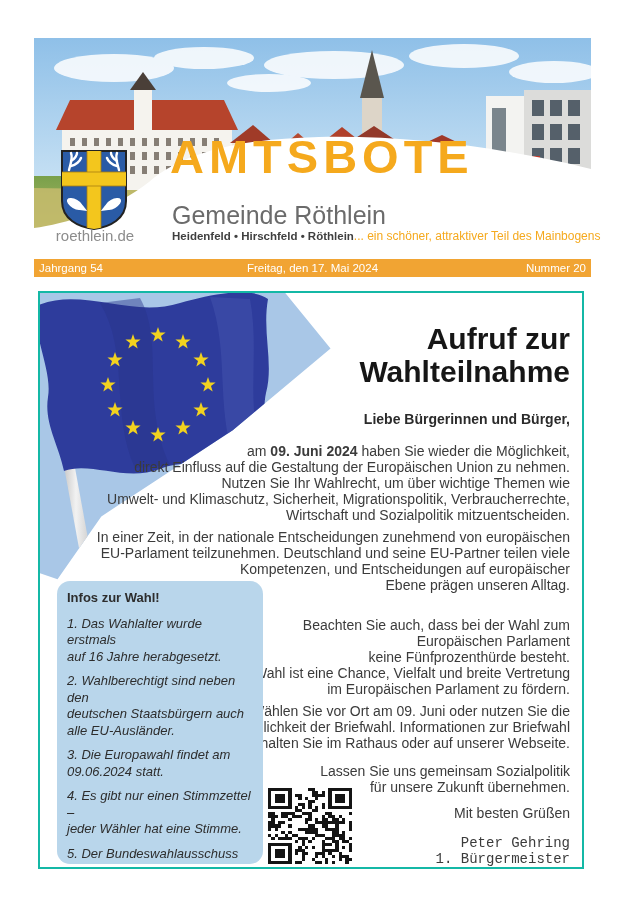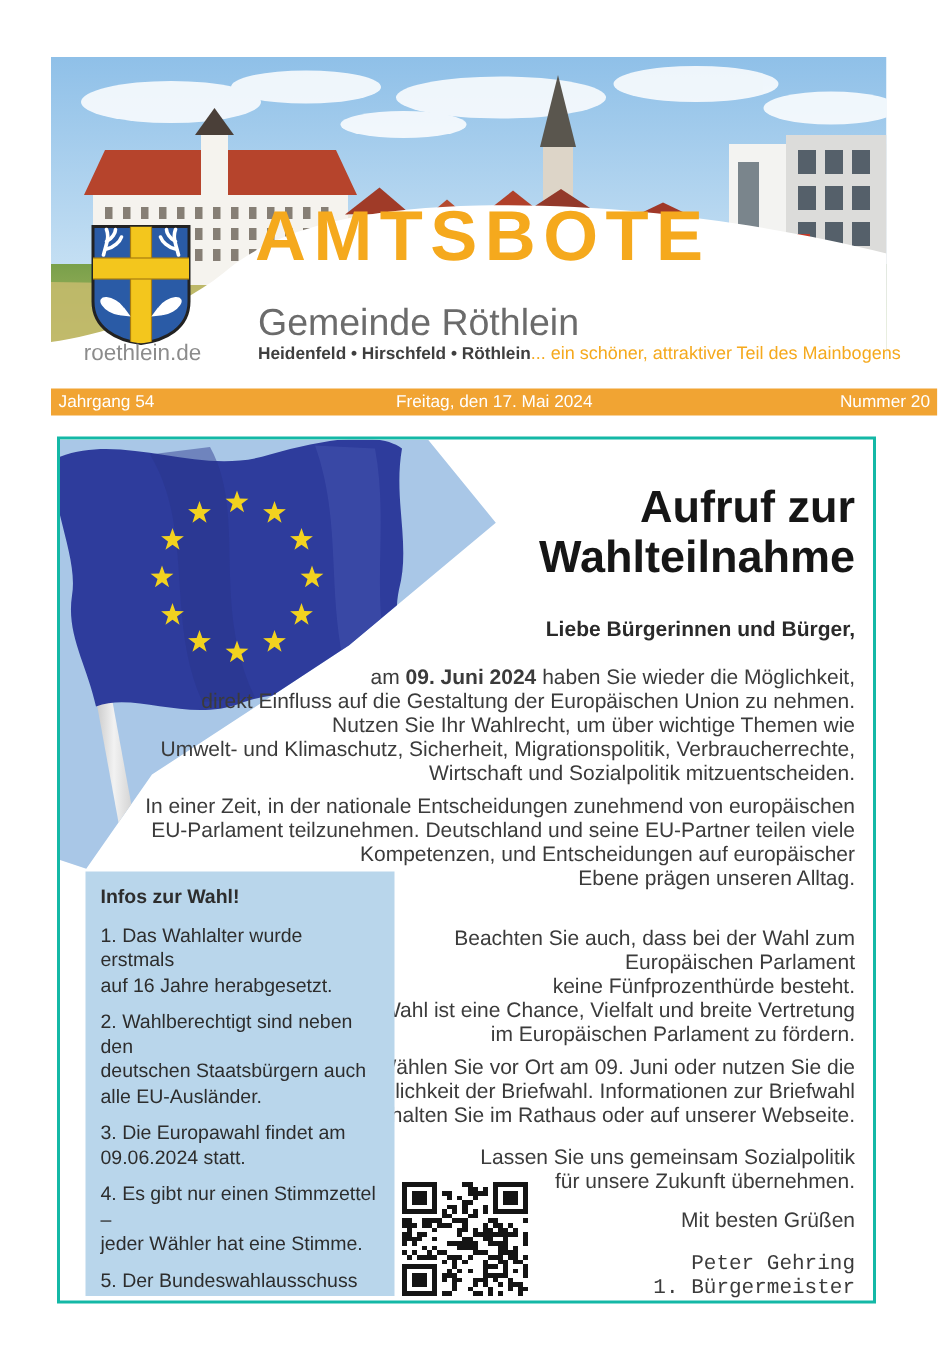--- a/index.html
+++ b/index.html
@@ -13,21 +13,21 @@
             font-size:15px;color:#8c8c8c;}
   .masthead-title{position:absolute;left:170px;top:133px;font-size:47px;font-weight:bold;
             letter-spacing:5px;color:#F5A91D;line-height:48px;}
   .masthead-sub{position:absolute;left:172px;top:201px;font-size:25px;color:#6b6b6b;}
   .districts-line{position:absolute;left:172px;top:226px;white-space:nowrap;}
   .districts{font-size:11.5px;font-weight:bold;color:#3f3f3f;}
   .tagline{font-size:12px;color:#F5A91D;}
 
   
   .issue-bar{position:absolute;left:34px;top:259px;width:557px;height:18px;background:#F1A433;
-             color:#ffffff;font-size:11.5px;display:flex;align-items:center;padding-left:34px;}
+             color:#ffffff;font-size:11.5px;display:flex;align-items:center;}
   .issue-bar .left{position:absolute;left:5px;}
   .issue-bar .center{position:absolute;left:0;right:0;text-align:center;}
   .issue-bar .right{position:absolute;right:5px;}
 
   
   .content-box{position:absolute;left:38px;top:291px;width:546px;height:578px;
                border:2px solid #14b8a6;background:#ffffff;box-sizing:border-box;}
 
   .flag-photo{position:absolute;left:0;top:0;width:292px;height:292px;
       clip-path:polygon(0% 0%,84% 0%,99.5% 19%,66% 47%,21% 76.5%,6% 98%,0% 96%);}
@@ -36,23 +36,23 @@
             font-size:30px;line-height:33px;color:#161616;}
   .salutation{position:absolute;right:12px;top:118px;text-align:right;
               font-weight:bold;font-size:14px;color:#2a2a2a;}
   .para{position:absolute;right:12px;text-align:right;font-size:14px;line-height:16px;color:#3b3b3b;}
   .p1{top:150px;} .p2{top:236px;} .p3{top:324px;} .p4{top:410px;} .p5{top:470px;}
   .closing{top:512px;} .signature{top:542px;font-family:Liberation Mono, monospace;}
   .bold{font-weight:bold;}
 
   .info-box{position:absolute;left:17px;top:288px;width:206px;height:283px;background:#B9D6EB;
             box-sizing:border-box;padding:9px 10px;font-size:13px;line-height:16.5px;color:#2d2d2d;
-            overflow:hidden;}
+            overflow:hidden;border-radius:13px;}
   .info-box .info-title{font-weight:bold;margin-bottom:9px;}
-  .info-item{margin-bottom:8px;}
+  .info-item{margin-bottom:8px;font-style:italic;}
 
   .qr-code{position:absolute;left:228px;top:495px;width:84px;height:76px;}
 </style>
 </head>
 <body>
 
 <div class="page">
 
   <div class="header-photo">
     <svg width="557" height="202" viewBox="0 0 557 202">

